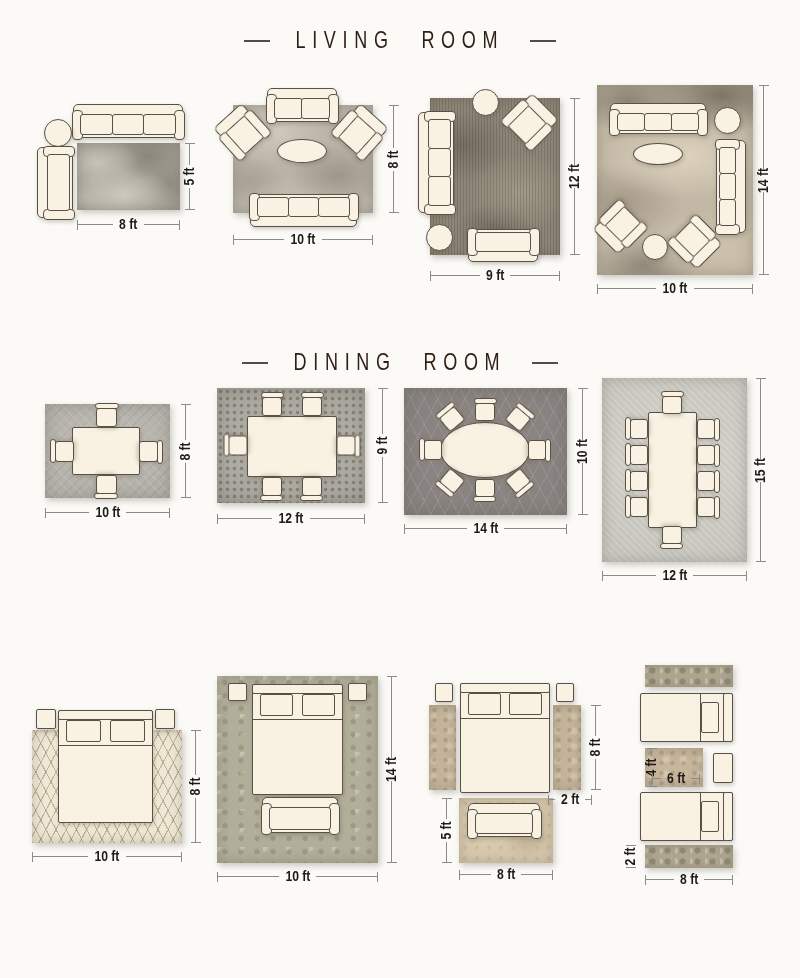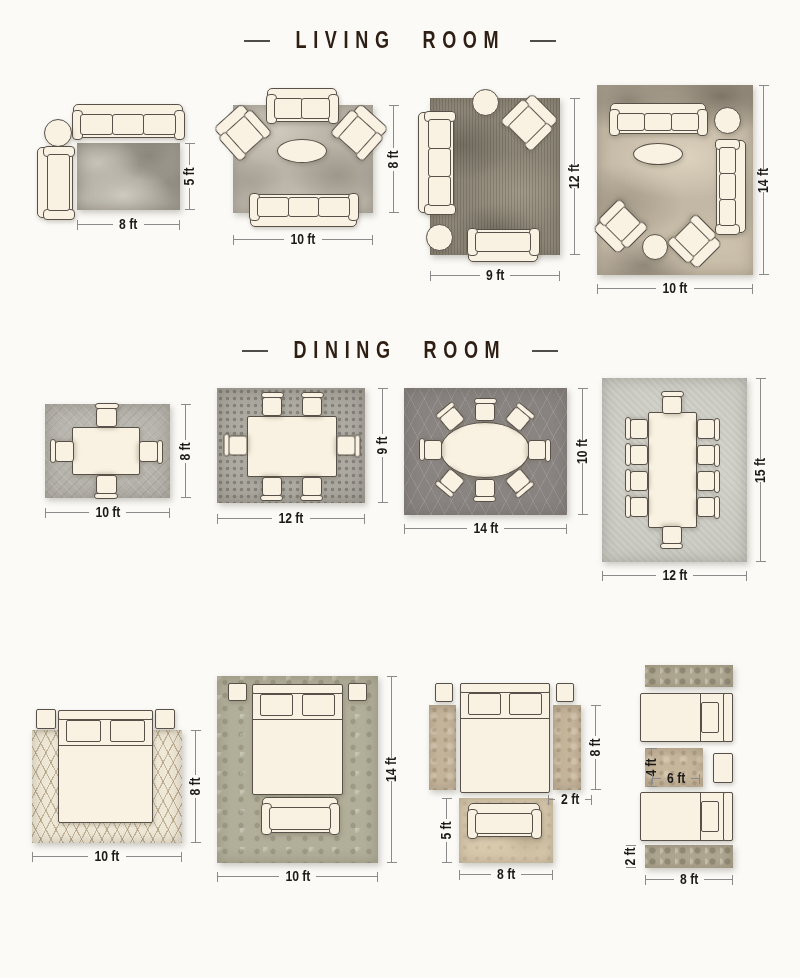--- a/index.html
+++ b/index.html
@@ -5,21 +5,21 @@
   :root{
     --furn:#f9f1e1; --line:#57514a; --bg:#fbfaf7; --title:#2e1e14;
     --dimtxt:#1d1b18; --dimline:#8b8b8b;
   }
   html,body{margin:0;padding:0;background:#fff;}
   #canvas{position:relative;width:800px;height:978px;background:var(--bg);overflow:hidden;
     font-family:"Liberation Sans",sans-serif;}
   .layout{position:absolute;inset:0;}
   
   .section-title{position:absolute;left:0;width:800px;display:flex;justify-content:center;
-    align-items:center;gap:20px;color:var(--title);font-weight:700;font-size:19px;
+    align-items:center;gap:20px;color:var(--title);font-weight:400;font-size:19px;
     letter-spacing:7px;word-spacing:16px;}
   .section-title .ttl{transform:scale(.95,1.22);white-space:nowrap;}
   .tdash{width:26px;border-top:2.2px solid #4f4c49;}
   
   .rug{position:absolute;z-index:1;box-shadow:2px 3px 6px rgba(90,85,70,.30);}
   .rug::after{content:"";position:absolute;inset:0;box-shadow:inset 0 0 14px rgba(70,62,48,.26);}
   .rx-concrete{background-color:var(--rug-concrete,#a49f95);background-image:
     radial-gradient(60px 40px at 20% 30%,#c8c3b8 0%,transparent 70%),
     radial-gradient(50px 35px at 70% 20%,#8d887e 0%,transparent 70%),
     radial-gradient(70px 45px at 45% 78%,#cfcabf 0%,transparent 70%),
@@ -302,21 +302,21 @@
         <span class="txt">10 ft</span>
         <span class="ln"></span>
       </div>
     <div class="dim dim-v" style="left:755px;top:85px;height:190px">
         <span class="ln"></span>
         <span class="txt">14 ft</span>
         <span class="ln"></span>
       </div>
   </div>
 
-  <div class="section-title" style="top:340px;">
+  <div class="section-title" style="top:352px;">
     <span class="tdash"></span>
     <span class="ttl">DINING ROOM</span>
     <span class="tdash"></span>
   </div>
 
   <div class="layout">
     <div class="rug rx-gray" style="left:45px;top:404px;width:125px;height:94px"></div>
     <div class="dtable" style="left:72px;top:427px;width:68px;height:48px"></div>
     <div class="chair" style="left:96px;top:408px;width:21px;height:19px"></div>
     <div class="chair" style="left:96px;top:475px;width:21px;height:19px;transform:rotate(180deg)"></div>

